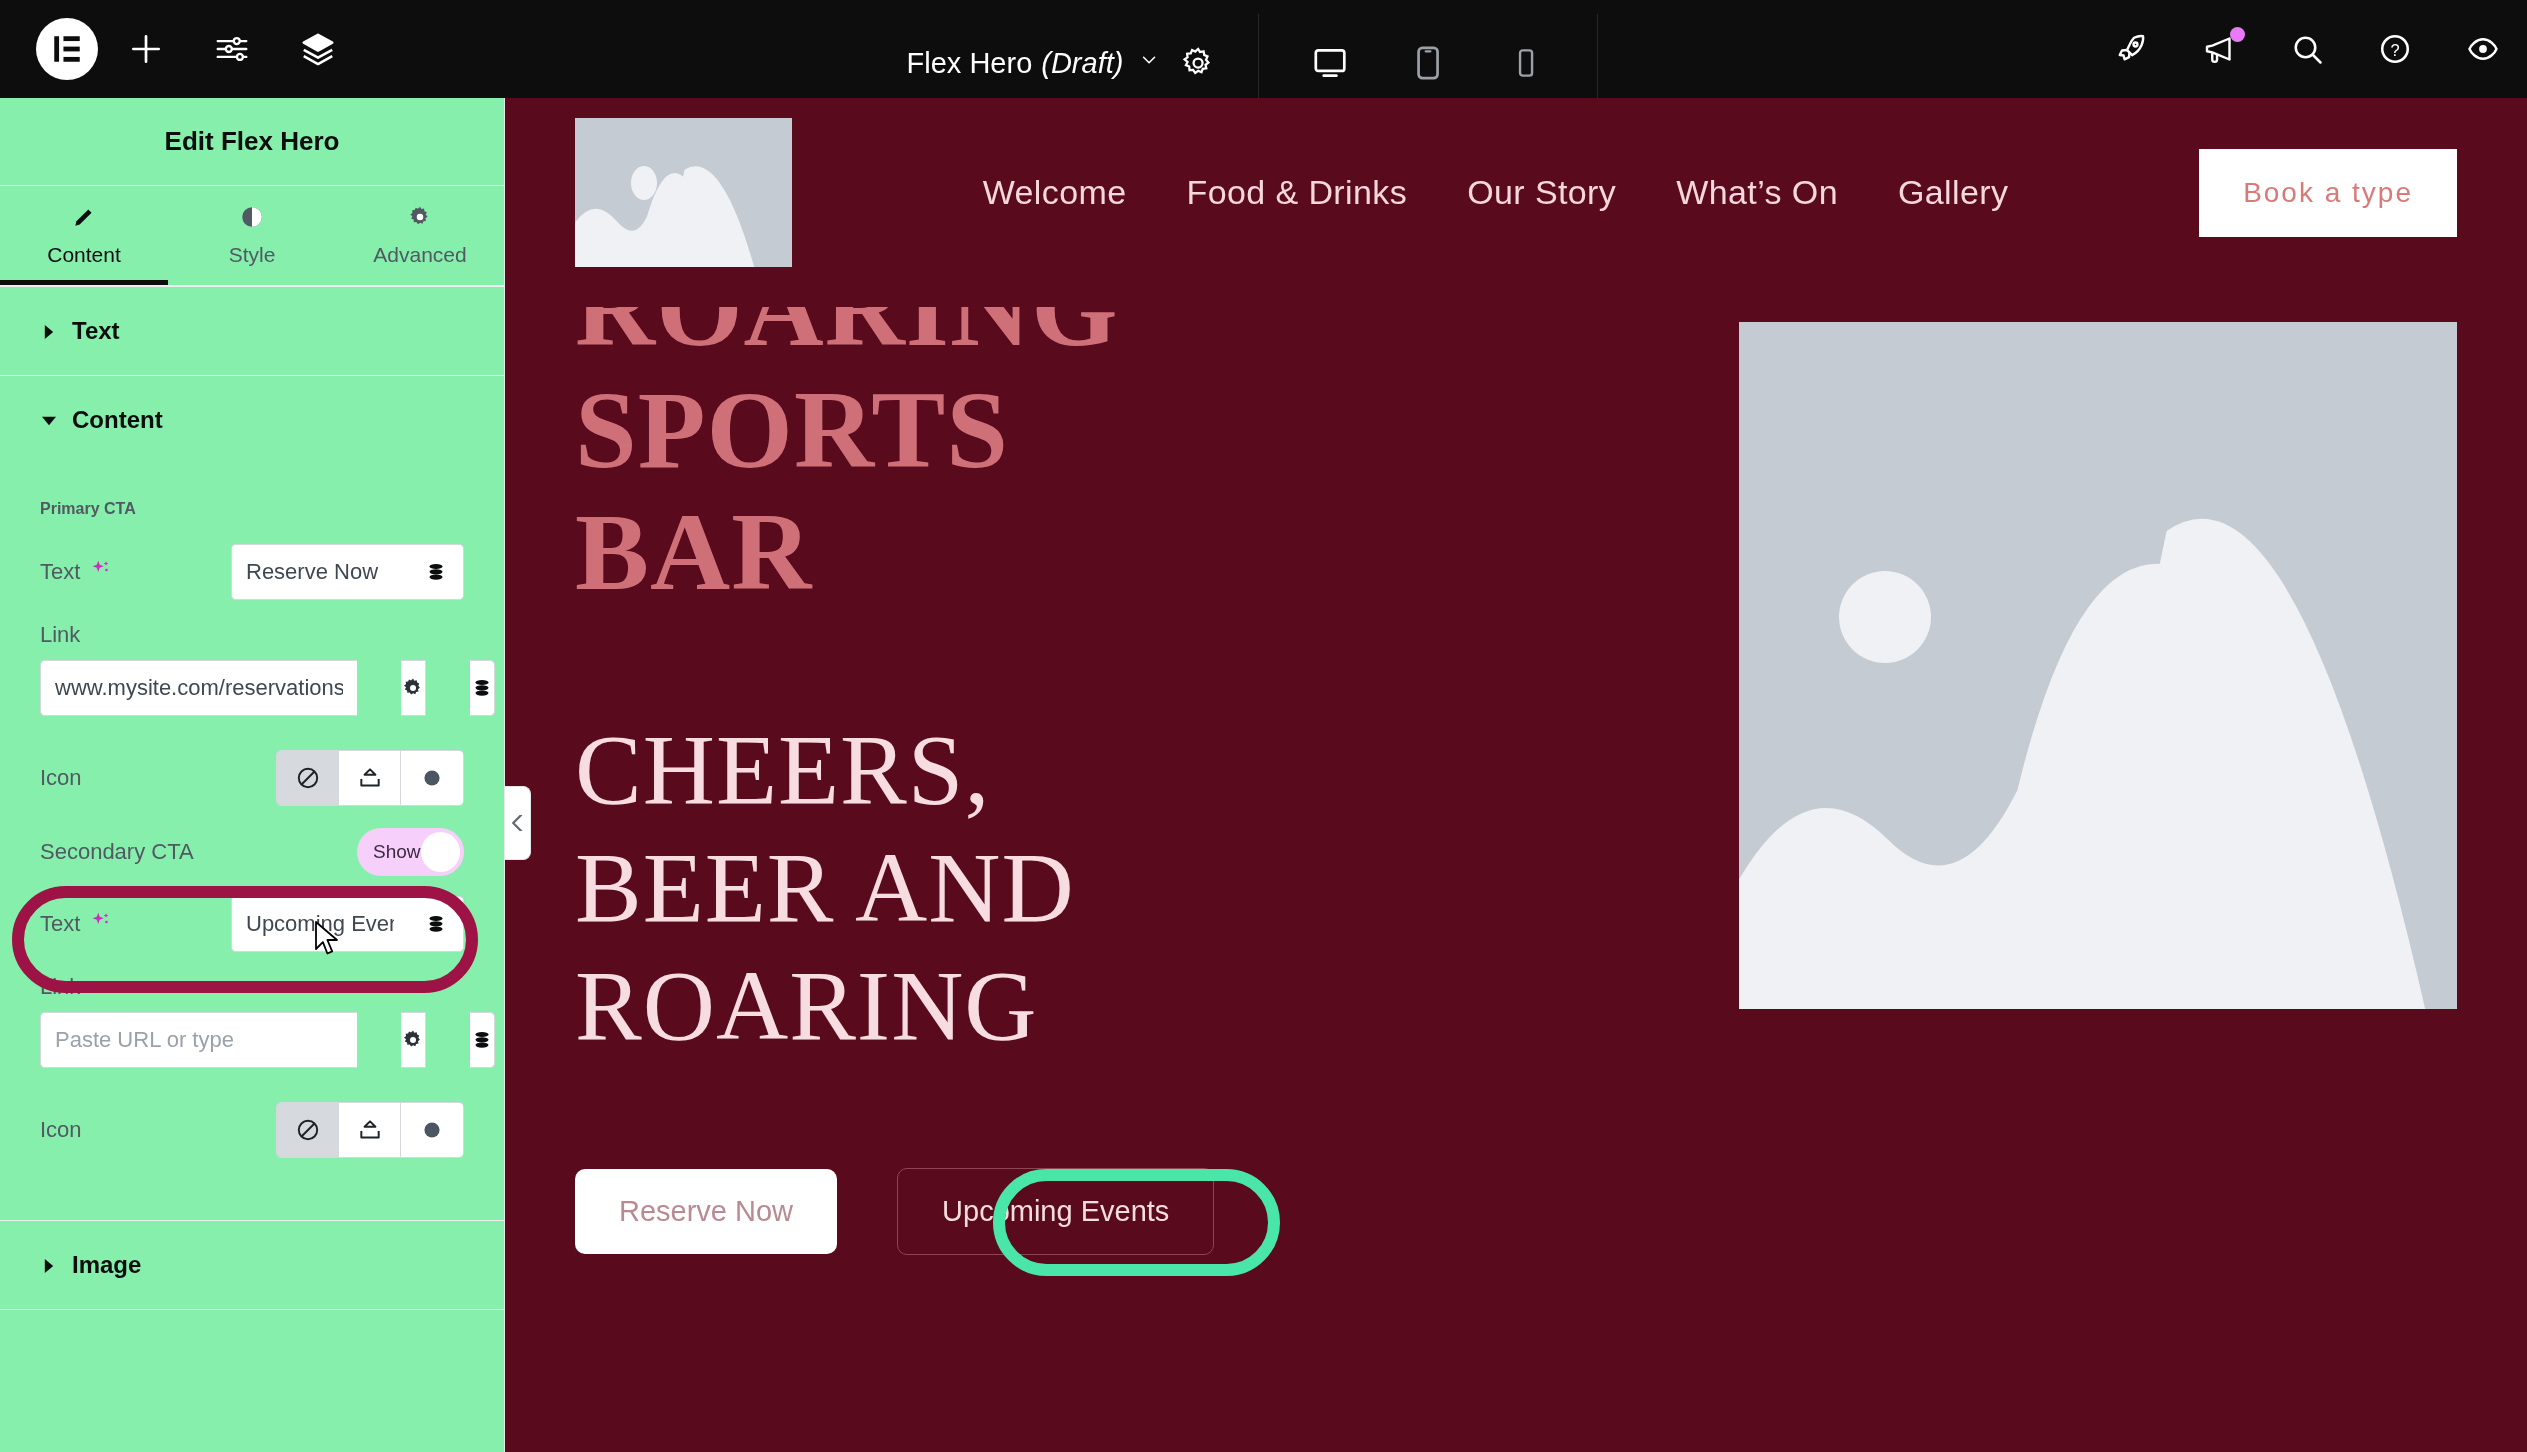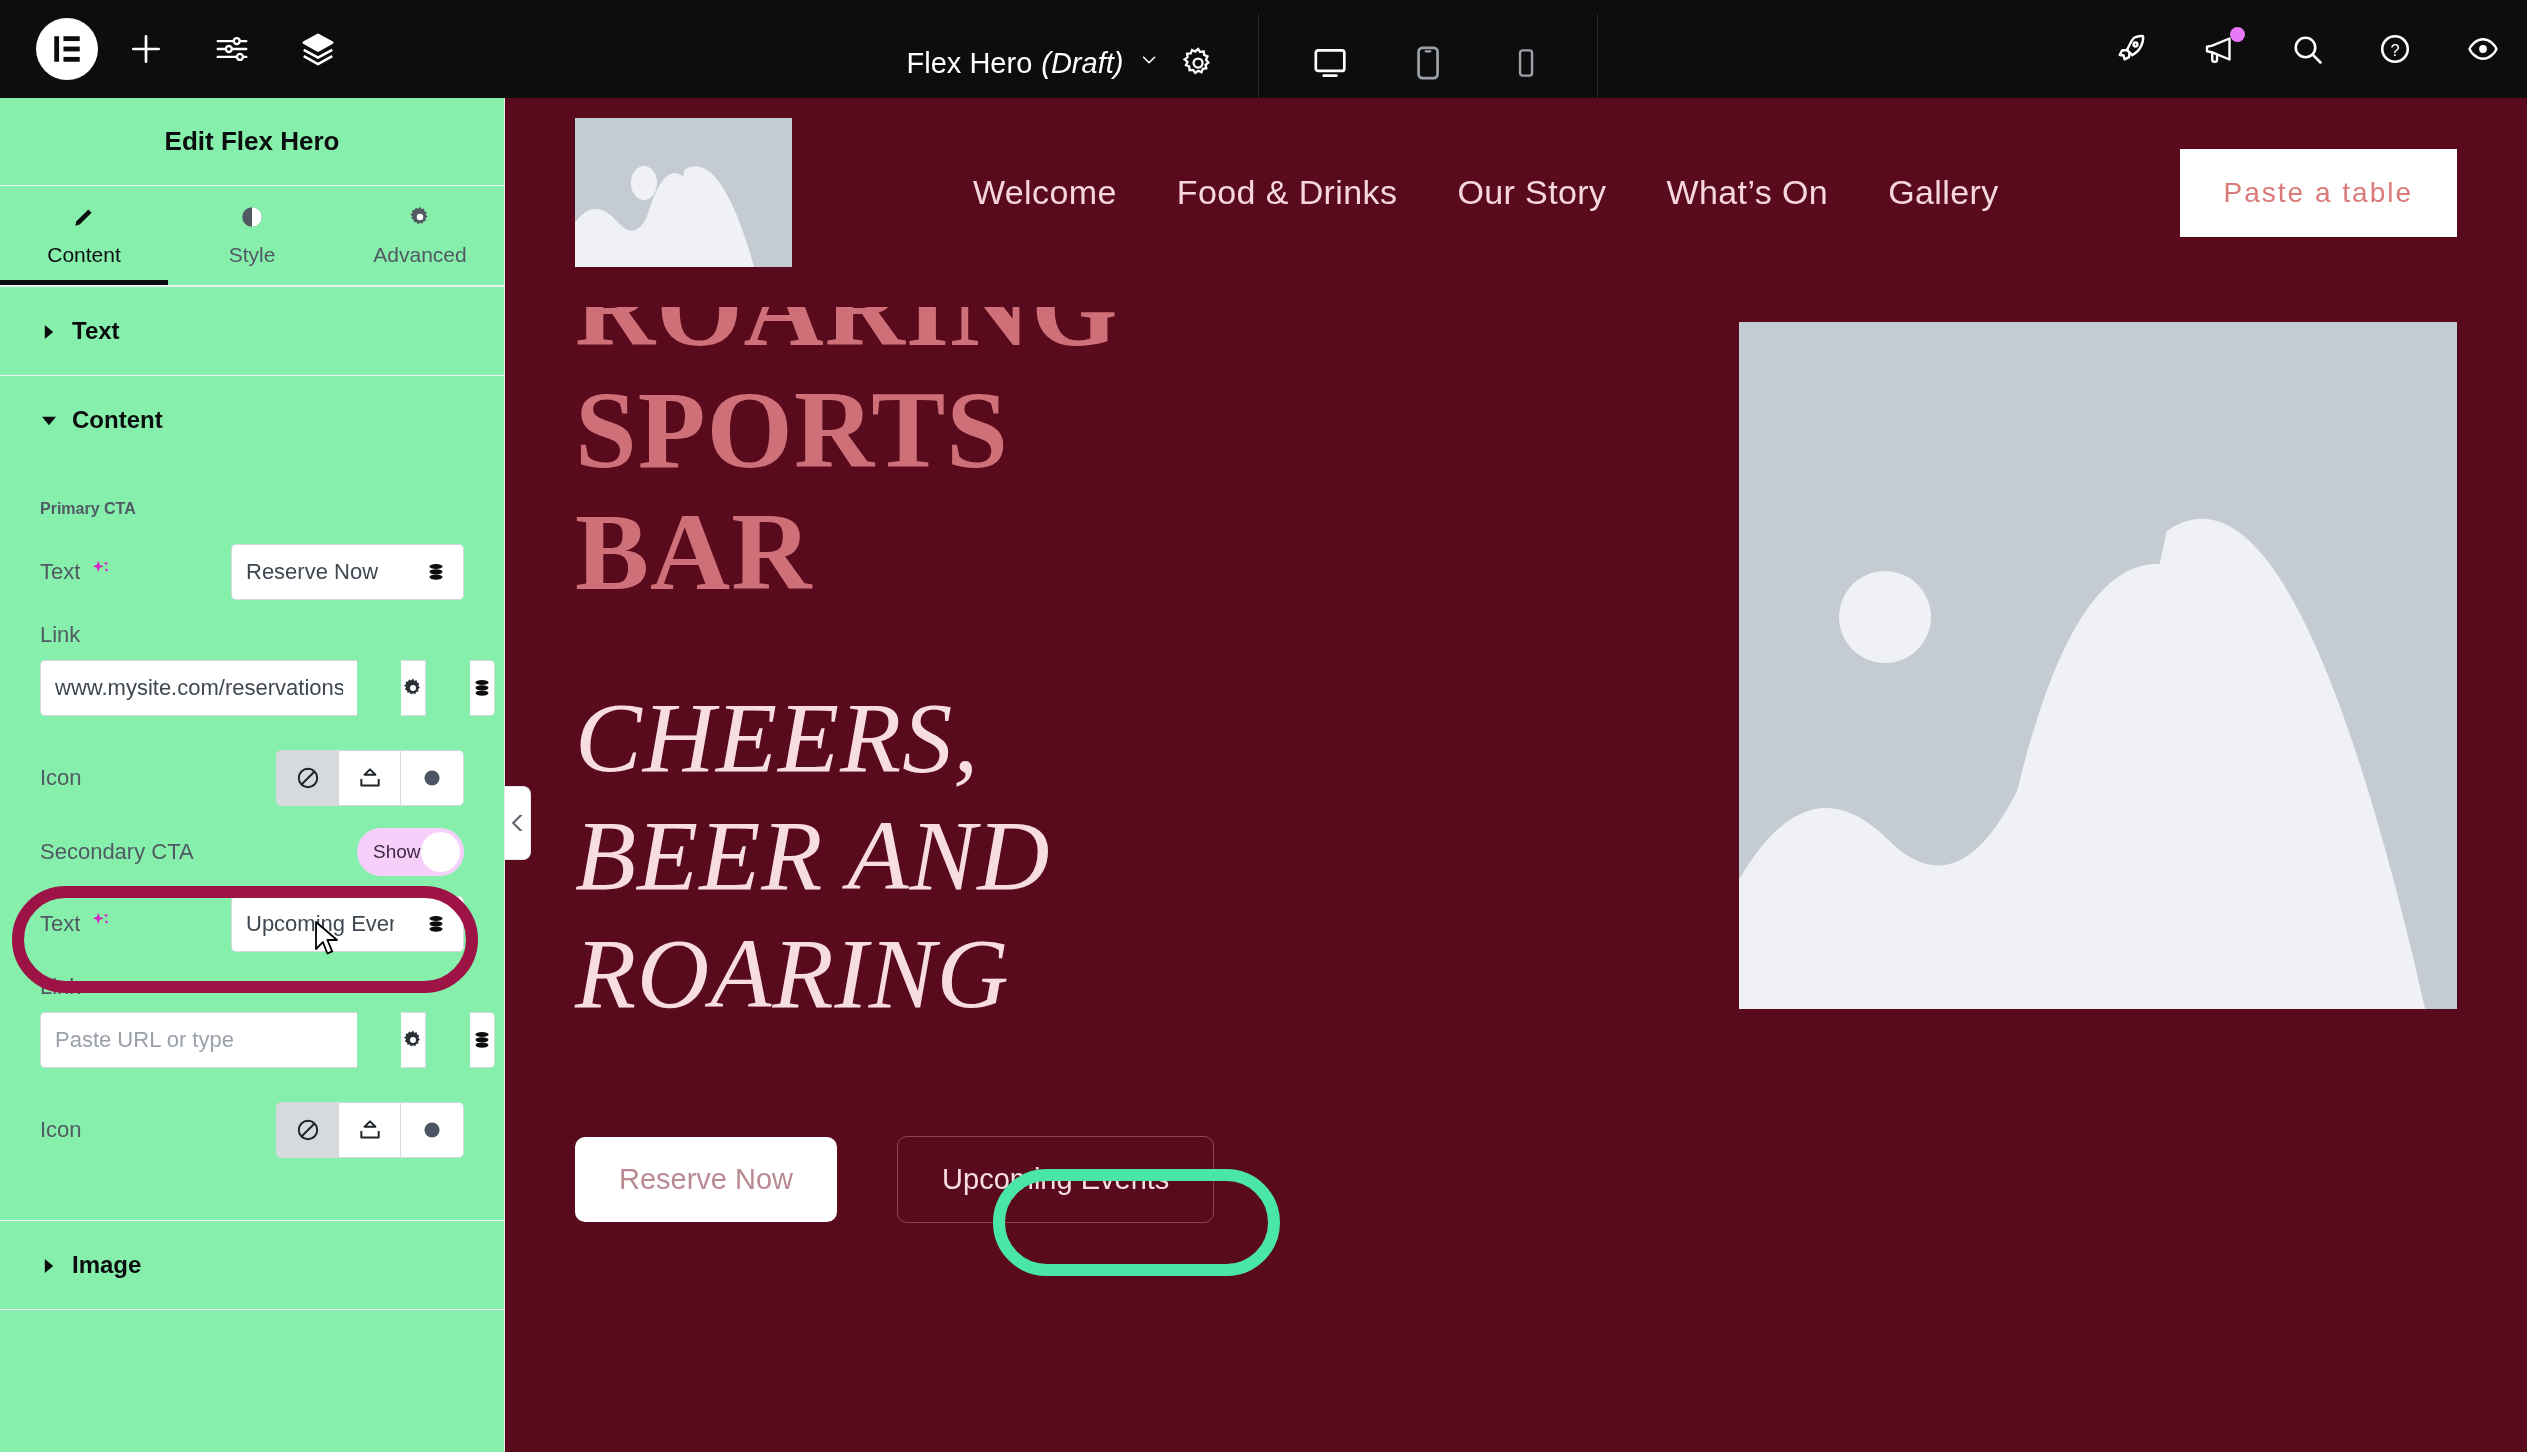--- a/index.html
+++ b/index.html
@@ -187,21 +187,21 @@
     letter-spacing: 1px; height: 62px; overflow: hidden; position: relative;
   }
   .hero-kicker span { position: relative; top: -58px; display: block; }
   .hero-title {
     font-family: "Liberation Serif", serif; font-weight: bold;
     font-size: 111px; line-height: 1.1; color: #cf7078; letter-spacing: 1px;
   }
   .hero-sub {
     font-family: "Liberation Serif", serif;
     font-size: 100px; line-height: 1.18; color: #f7dde1;
-    margin-top: 66px; letter-spacing: 1px; font-style: italic;
+    margin-top: 98px; letter-spacing: 1px;
   }
   .hero-ctas { display: flex; align-items: center; gap: 60px; margin-top: 103px; }
   .cta-primary {
     background: #fff; color: #b98a92; font-size: 29px;
     padding: 26px 44px; border: none; border-radius: 10px;
     font-family: inherit; cursor: pointer; white-space: nowrap;
   }
   .cta-secondary {
     background: transparent; color: #f7dde1; font-size: 29px;
     padding: 26px 44px; border: 1px solid #8e4653; border-radius: 10px;
@@ -592,21 +592,21 @@
         </svg>
         <span class="sun"></span>
       </div>
       <div class="nav-links">
         <span class="nav-link">Welcome</span>
         <span class="nav-link">Food &amp; Drinks</span>
         <span class="nav-link">Our Story</span>
         <span class="nav-link">What’s On</span>
         <span class="nav-link">Gallery</span>
       </div>
-      <button class="book-btn">Paste a table</button>
+      <button class="book-btn">Book a type</button>
     </div>
 
     <div class="hero">
       <div class="hero-left">
         <div class="hero-kicker">
           <span>ROARING</span>
         </div>
         <div class="hero-title">
           <div>SPORTS</div>
           <div>BAR</div>

